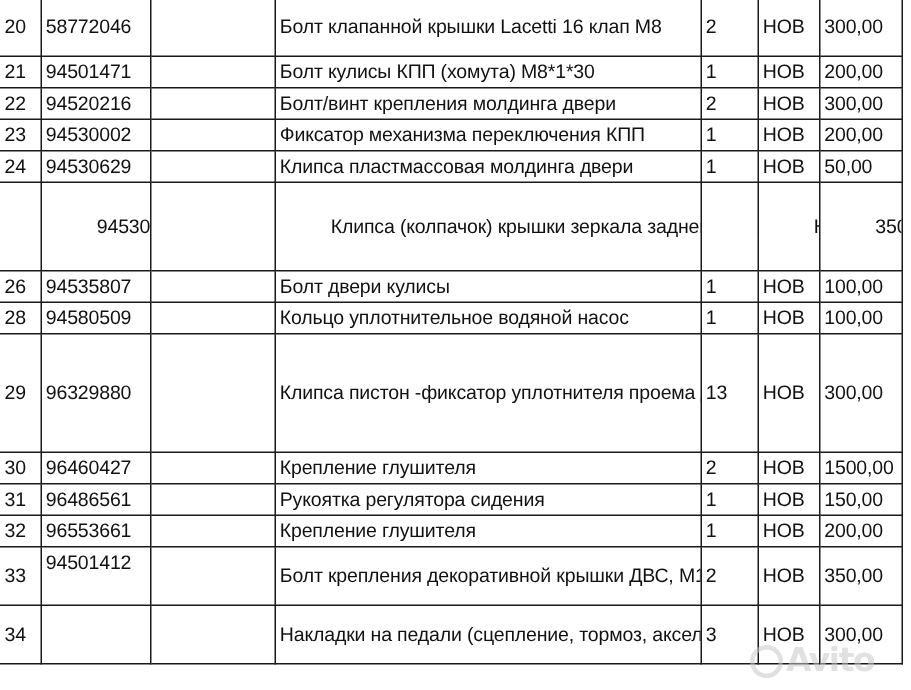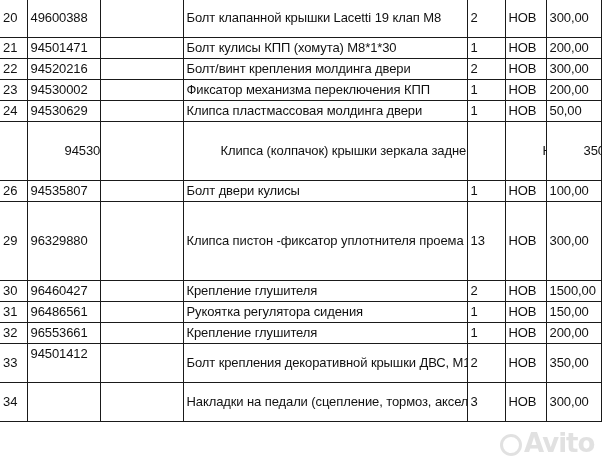--- a/index.html
+++ b/index.html
@@ -48,21 +48,21 @@
     tr.h40 td { height: 38px; }
     tr.h60 td { height: 58px; padding-left: 37px; }
     tr.h80 td { height: 78px; }
     .watermark {
       position: absolute;
       left: 500px;
       top: 428px;
       width: 100px;
       height: 28px;
       color: rgba(200, 200, 200, 0.55);
-      font-size: 26px;
+      font-size: 22px;
       font-weight: bold;
       font-family: "DejaVu Sans", sans-serif;
       pointer-events: none;
       letter-spacing: -1px;
     }
     .watermark .ring {
       display: inline-block;
       width: 16px;
       height: 16px;
       border: 3px solid rgba(200, 200, 200, 0.55);
@@ -81,23 +81,23 @@
       <col style="width:73px">
       <col style="width:83px">
       <col style="width:284px">
       <col style="width:38px">
       <col style="width:41px">
       <col style="width:55px">
     </colgroup>
     <tbody>
       <tr class="h40">
         <td class="c-num">20</td>
-        <td class="c-art">49600388</td>
-        <td class="c-extra"></td>
-        <td class="c-desc">Болт клапанной крышки Lacetti 19 клап M8</td>
+        <td class="c-art">58772046</td>
+        <td class="c-extra"></td>
+        <td class="c-desc">Болт клапанной крышки Lacetti 16 клап M8</td>
         <td class="c-qty">2</td>
         <td class="c-cond">НОВ</td>
         <td class="c-price">300,00</td>
       </tr>
       <tr class="h20">
         <td class="c-num">21</td>
         <td class="c-art">94501471</td>
         <td class="c-extra"></td>
         <td class="c-desc">Болт кулисы КПП (хомута) M8*1*30</td>
         <td class="c-qty">1</td>
@@ -138,20 +138,29 @@
         <td class="c-desc">Клипса (колпачок) крышки зеркала заднего вида Chevrolet Lacetti / Nubira / Optra (J200)</td>
         <td class="c-qty">2</td>
         <td class="c-cond">НОВ</td>
         <td class="c-price">350,00</td>
       </tr>
       <tr class="h20">
         <td class="c-num">26</td>
         <td class="c-art">94535807</td>
         <td class="c-extra"></td>
         <td class="c-desc">Болт двери кулисы</td>
+        <td class="c-qty">1</td>
+        <td class="c-cond">НОВ</td>
+        <td class="c-price">100,00</td>
+      </tr>
+      <tr class="h20">
+        <td class="c-num">28</td>
+        <td class="c-art">94580509</td>
+        <td class="c-extra"></td>
+        <td class="c-desc">Кольцо уплотнительное водяной насос</td>
         <td class="c-qty">1</td>
         <td class="c-cond">НОВ</td>
         <td class="c-price">100,00</td>
       </tr>
       <tr class="h80">
         <td class="c-num">29</td>
         <td class="c-art">96329880</td>
         <td class="c-extra"></td>
         <td class="c-desc" style="padding-right:50px">Клипса пистон -фиксатор уплотнителя проема двери Captiva/Epica/Evanda/Lacetti/Lanos 96329880 GENERAL MOTORS</td>
         <td class="c-qty">13</td>

